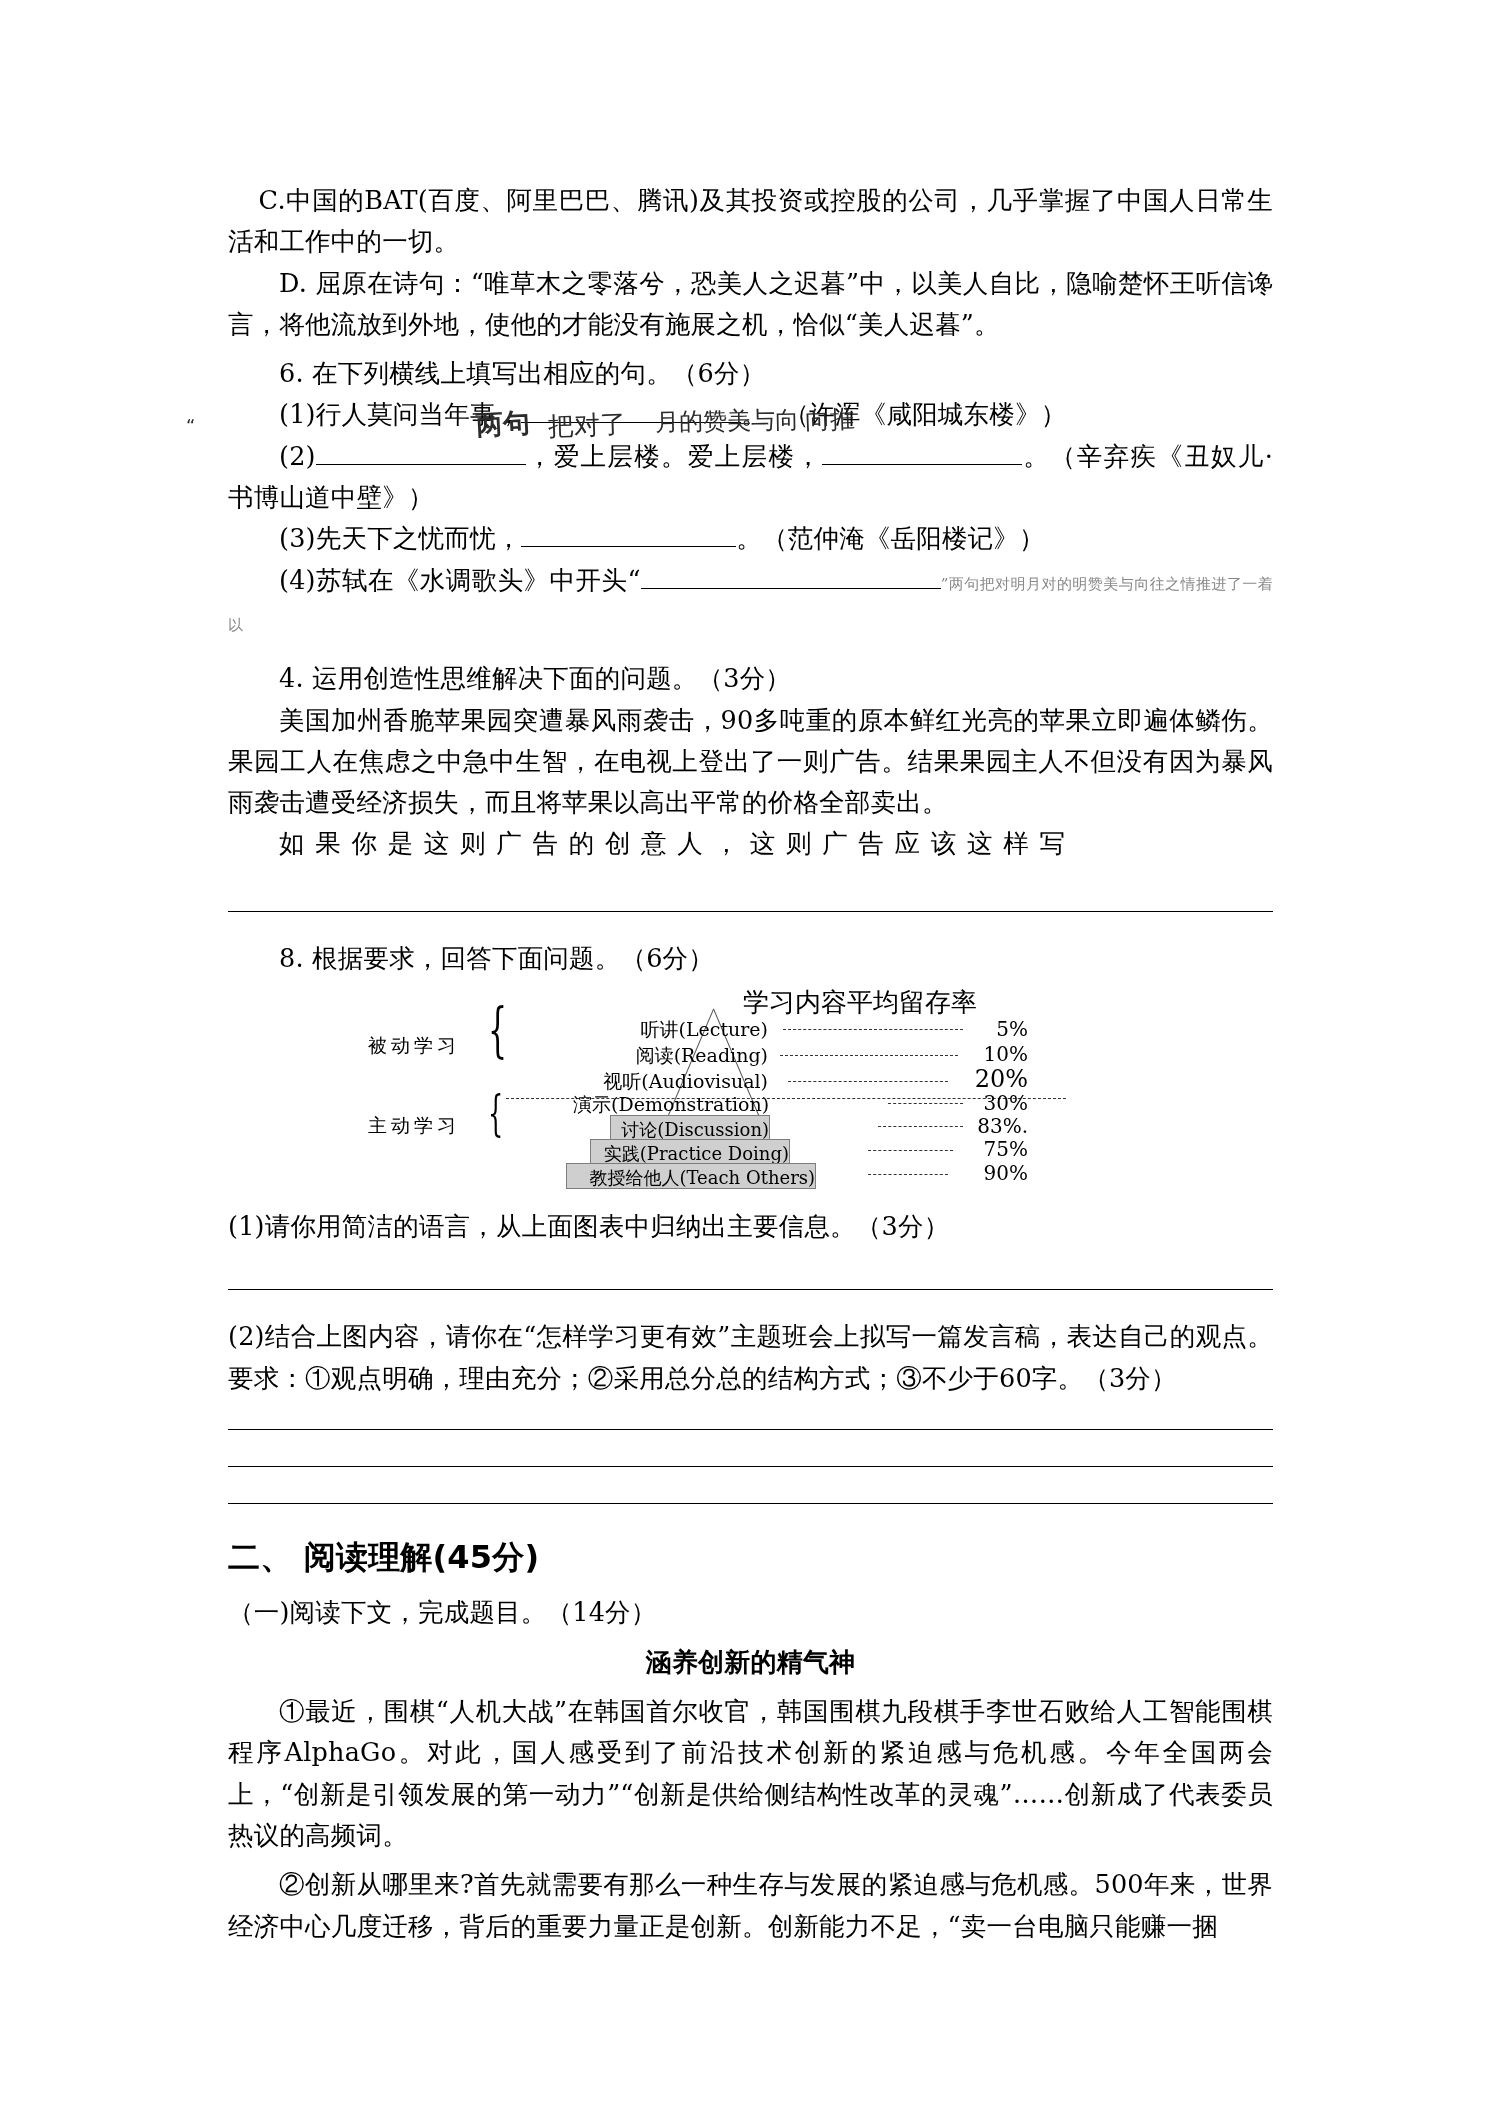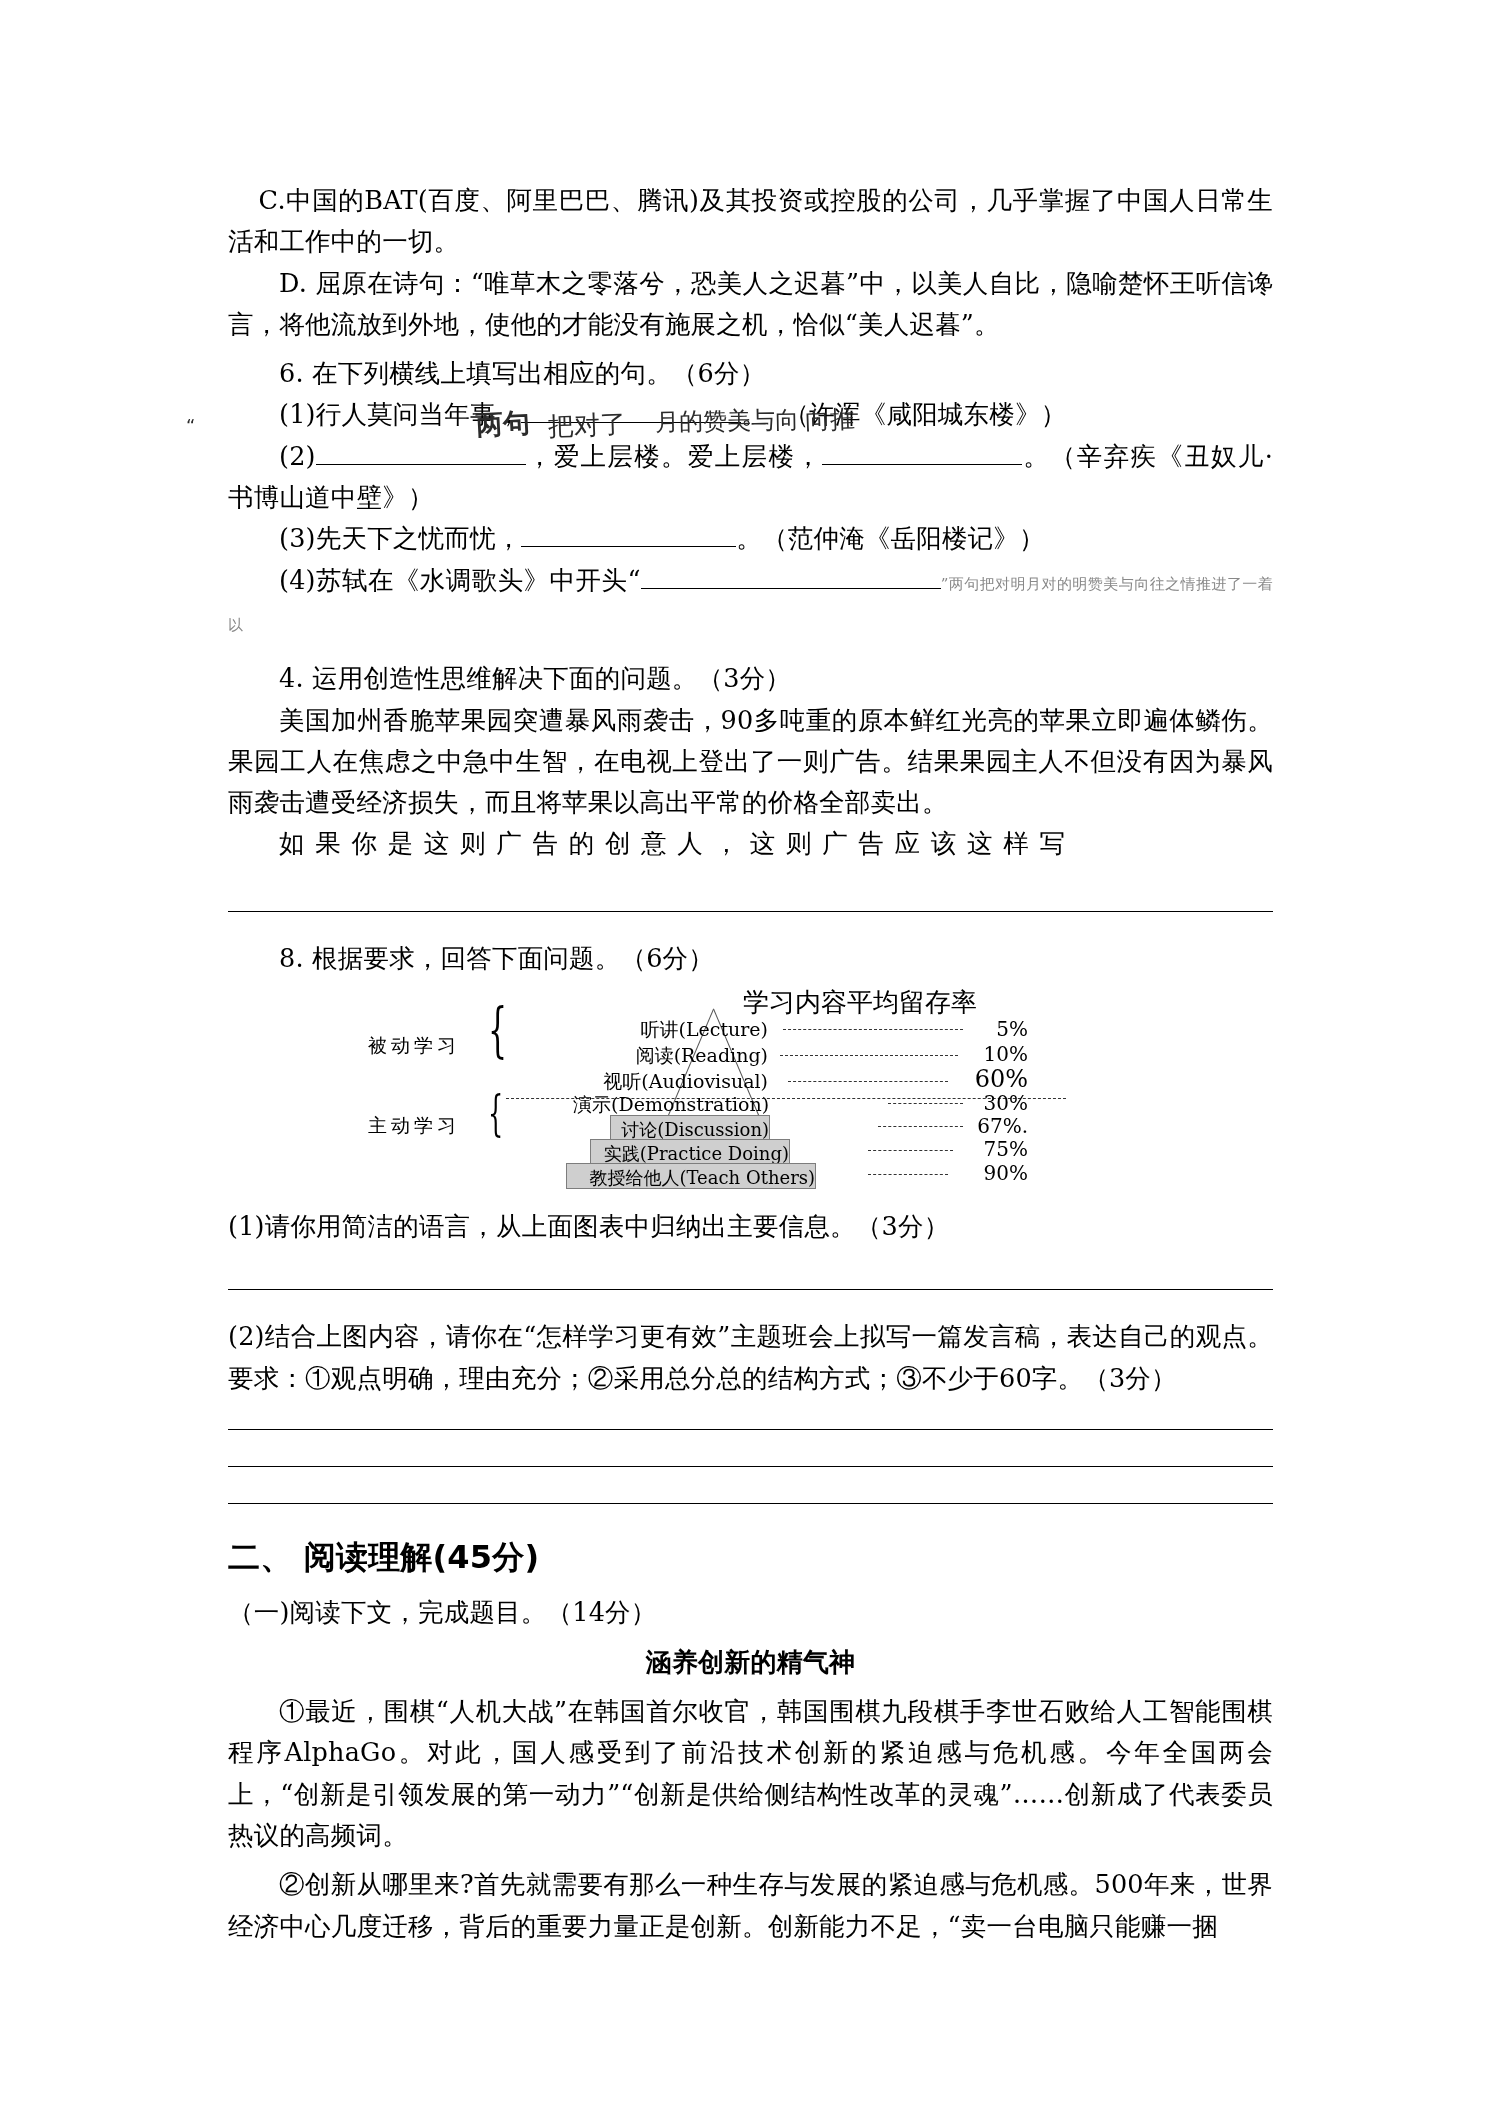--- a/index.html
+++ b/index.html
@@ -207,29 +207,29 @@
         <div class="d-label" style="left:220px; top:32px; text-align:right; width:150px;">听讲(Lecture)</div>
         <div class="dashes" style="left:385px; top:44px; width:180px;"></div>
         <div class="pct" style="left:560px; top:32px; width:70px;">5%</div>
 
         <div class="d-label" style="left:215px; top:58px; text-align:right; width:155px;">阅读(Reading)</div>
         <div class="dashes" style="left:382px; top:70px; width:178px;"></div>
         <div class="pct" style="left:555px; top:57px; width:75px;">10%</div>
 
         <div class="d-label" style="left:200px; top:84px; text-align:right; width:170px;">视听(Audiovisual)</div>
         <div class="dashes" style="left:390px; top:96px; width:160px;"></div>
-        <div class="pct" style="left:545px; top:80px; width:85px; font-size:24px;">60%</div>
+        <div class="pct" style="left:545px; top:80px; width:85px; font-size:24px;">20%</div>
 
         <div class="d-label" style="left:175px; top:107px; text-align:right; width:195px;">演示(Demonstration)</div>
         <div class="dashes" style="left:490px; top:118px; width:75px;"></div>
         <div class="pct" style="left:558px; top:106px; width:72px;">30%</div>
 
         <div class="band" style="left:212px; top:130px; width:158px; height:24px;">讨论(Discussion)</div>
         <div class="dashes" style="left:480px; top:141px; width:85px;"></div>
-        <div class="pct" style="left:556px; top:129px; width:74px;">67%.</div>
+        <div class="pct" style="left:556px; top:129px; width:74px;">83%.</div>
 
         <div class="band" style="left:192px; top:154px; width:198px; height:24px;">实践(Practice Doing)</div>
         <div class="dashes" style="left:470px; top:165px; width:85px;"></div>
         <div class="pct" style="left:550px; top:152px; width:80px;">75%</div>
 
         <div class="band" style="left:168px; top:178px; width:248px; height:24px;">教授给他人(Teach  Others)</div>
         <div class="dashes" style="left:470px; top:189px; width:80px;"></div>
         <div class="pct" style="left:548px; top:176px; width:82px;">90%</div>
       </div>
     </div>

